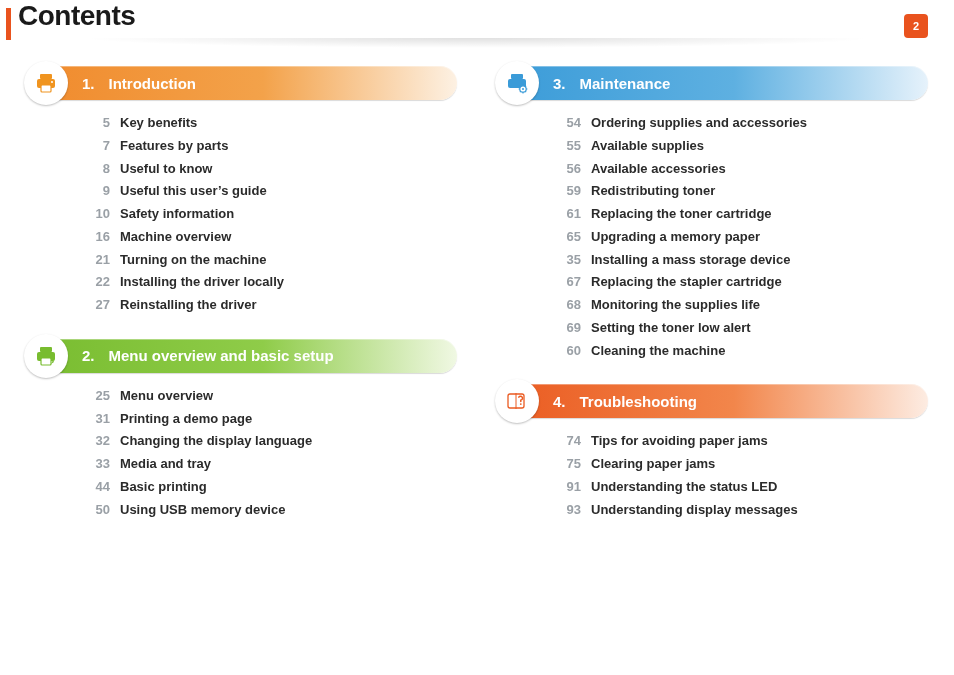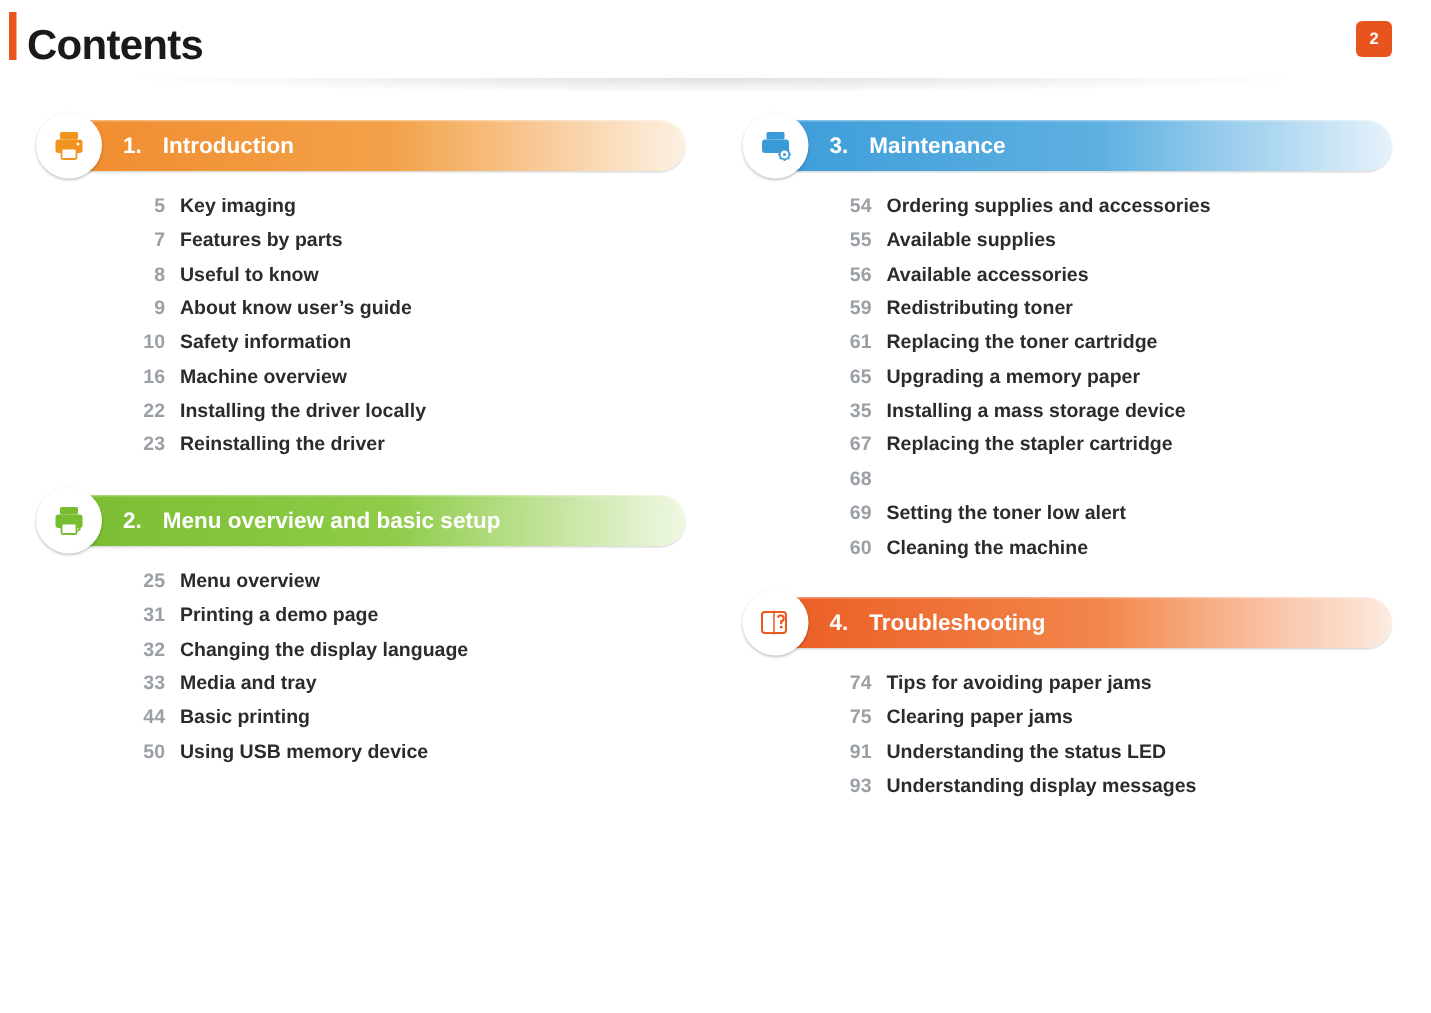--- a/index.html
+++ b/index.html
@@ -6,21 +6,21 @@
   body {
     font-family: "Myriad Pro", "Segoe UI", Arial, sans-serif;
     background: #fff;
     width: 954px;
     height: 675px;
     position: relative;
     overflow: hidden;
   }
   .header {
     position: relative;
-    padding: 14px 0 6px 18px;
+    padding: 0 0 6px 18px;
     display: flex;
     align-items: center;
   }
   .accent-bar {
     position: absolute;
     left: 6px;
     top: 8px;
     width: 5px;
     height: 32px;
     background: #e9531e;
@@ -145,48 +145,52 @@
                 <use href="#ic-printer"></use>
               </svg>
             </div>
           </div>
           <span class="section-num">1.</span>
           <span>Introduction</span>
         </div>
         <ul class="toc-list">
           <li class="toc-item">
             <span class="toc-page">5</span>
-            <span class="toc-label">Key imaging</span>
+            <span class="toc-label">Key benefits</span>
           </li>
           <li class="toc-item">
             <span class="toc-page">7</span>
             <span class="toc-label">Features by parts</span>
           </li>
           <li class="toc-item">
             <span class="toc-page">8</span>
             <span class="toc-label">Useful to know</span>
           </li>
           <li class="toc-item">
             <span class="toc-page">9</span>
-            <span class="toc-label">About know user’s guide</span>
+            <span class="toc-label">Useful this user’s guide</span>
           </li>
           <li class="toc-item">
             <span class="toc-page">10</span>
             <span class="toc-label">Safety information</span>
           </li>
           <li class="toc-item">
             <span class="toc-page">16</span>
             <span class="toc-label">Machine overview</span>
           </li>
           <li class="toc-item">
+            <span class="toc-page">21</span>
+            <span class="toc-label">Turning on the machine</span>
+          </li>
+          <li class="toc-item">
             <span class="toc-page">22</span>
             <span class="toc-label">Installing the driver locally</span>
           </li>
           <li class="toc-item">
-            <span class="toc-page">23</span>
+            <span class="toc-page">27</span>
             <span class="toc-label">Reinstalling the driver</span>
           </li>
         </ul>
       </div>
       <div class="section">
         <div class="section-bar sec-green">
           <div class="section-icon">
             <div class="ring ring-green">
               <svg viewBox="0 0 24 24" fill="#78bc2f" style="color:#78bc2f">
                 <use href="#ic-printer-setup"></use>
@@ -265,20 +269,21 @@
           <li class="toc-item">
             <span class="toc-page">35</span>
             <span class="toc-label">Installing a mass storage device</span>
           </li>
           <li class="toc-item">
             <span class="toc-page">67</span>
             <span class="toc-label">Replacing the stapler cartridge</span>
           </li>
           <li class="toc-item">
             <span class="toc-page">68</span>
+            <span class="toc-label">Monitoring the supplies life</span>
           </li>
           <li class="toc-item">
             <span class="toc-page">69</span>
             <span class="toc-label">Setting the toner low alert</span>
           </li>
           <li class="toc-item">
             <span class="toc-page">60</span>
             <span class="toc-label">Cleaning the machine</span>
           </li>
         </ul>

